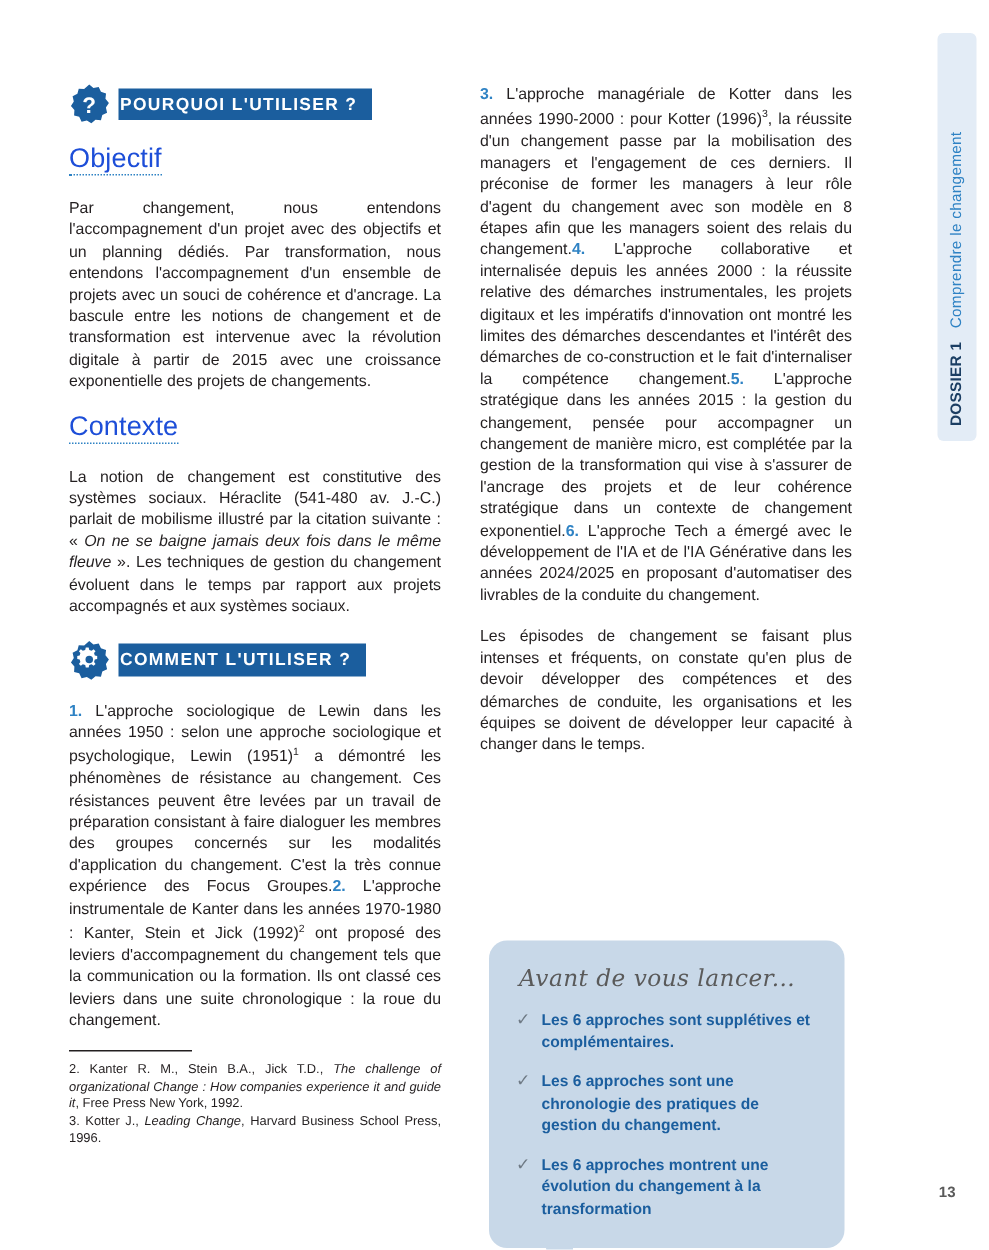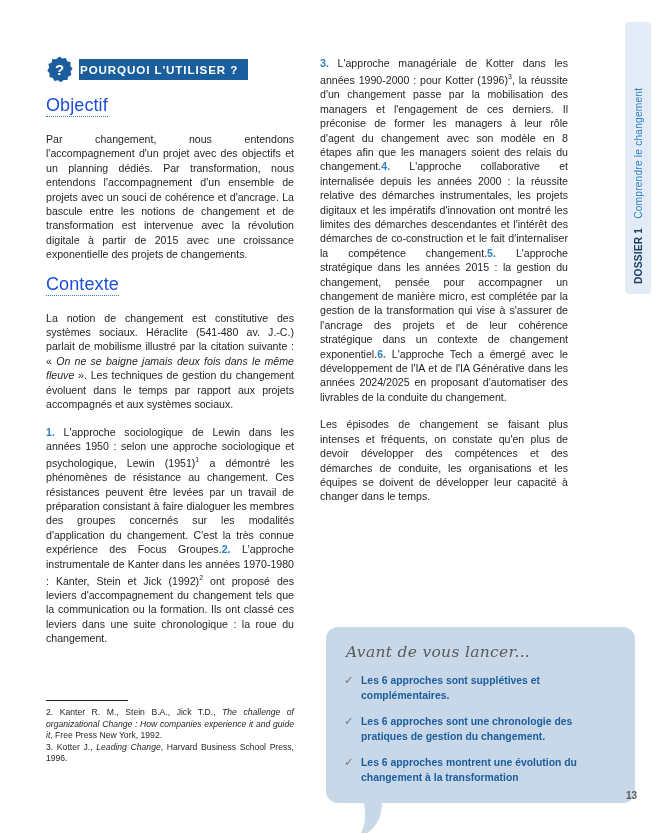--- a/index.html
+++ b/index.html
@@ -134,21 +134,21 @@
     line-height: 11.6px;
     text-align: justify;
     color: #231f20;
   }
 
   
   .bubble-wrap {
     position: absolute;
     left: 326px;
     top: 627px;
-    width: 309px;
+    width: 237px;
   }
   .bubble {
     background: #c8d8e8;
     border-radius: 12px;
     padding: 16px 18px 18px 18px;
     position: relative;
   }
   .bubble-title {
     font-family: "DejaVu Serif", serif;
     font-style: italic;
@@ -226,20 +226,32 @@
     <div class="sub-wrap">
       <h3 class="sub">Objectif</h3>
     </div>
     <p class="body">Par changement, nous entendons l'accompagnement d'un projet avec des objectifs et un planning dédiés. Par transformation, nous entendons l'accompagnement d'un ensemble de projets avec un souci de cohérence et d'ancrage. La bascule entre les notions de changement et de transformation est intervenue avec la révolution digitale à partir de 2015 avec une croissance exponentielle des projets de changements.</p>
 
     <div class="sub-wrap">
       <h3 class="sub">Contexte</h3>
     </div>
     <p class="body"><span>La notion de changement est constitutive des systèmes sociaux. Héraclite (541-480 av. J.-C.) parlait de mobilisme illustré par la citation suivante : « </span><span class="ital">On ne se baigne jamais deux fois dans le même fleuve</span><span> ». Les techniques de gestion du changement évoluent dans le temps par rapport aux projets accompagnés et aux systèmes sociaux.</span></p>
 
+    <div class="banner-row" style="margin-top:15px;">
+      <div class="badge">
+        <svg width="27" height="27" viewBox="0 0 27 27">
+          <path fill="#1b5e9e" d="M13.5 0.4 L16.3 2.6 L19.8 2.0 L21.3 5.2 L24.7 6.3 L24.3 9.9 L26.6 12.6 L24.6 15.6 L25.4 19.1 L22.2 20.7 L21.3 24.1 L17.7 23.9 L14.9 26.2 L11.9 24.3 L8.4 25.1 L6.8 21.9 L3.4 21.0 L3.6 17.4 L1.3 14.6 L3.2 11.6 L2.4 8.1 L5.6 6.5 L6.5 3.1 L10.1 3.3 Z"></path>
+          <g fill="#ffffff">
+            <path d="M13.5 6.3 l1.6 0.5 l1.3 -1.0 l1.3 1.3 l-1.0 1.3 l0.5 1.6 l1.6 0.4 v1.9 l-1.6 0.4 l-0.5 1.6 l1.0 1.3 l-1.3 1.3 l-1.3 -1.0 l-1.6 0.5 l-0.4 1.6 h-1.9 l-0.4 -1.6 l-1.6 -0.5 l-1.3 1.0 l-1.3 -1.3 l1.0 -1.3 l-0.5 -1.6 l-1.6 -0.4 v-1.9 l1.6 -0.4 l0.5 -1.6 l-1.0 -1.3 l1.3 -1.3 l1.3 1.0 l1.6 -0.5 l0.4 -1.6 h1.9 Z"></path>
+          </g>
+          <circle cx="13.5" cy="12.6" r="2.5" fill="#1b5e9e"></circle>
+        </svg>
+      </div>
+      <div class="banner">COMMENT L'UTILISER ?</div>
+    </div>
 
 
     <p class="body"><span class="num">1.</span><span> L'approche sociologique de Lewin dans les années 1950 : selon une approche sociologique et psychologique, Lewin (1951)</span><sup>1</sup><span> a démontré les phénomènes de résistance au changement. Ces résistances peuvent être levées par un travail de préparation consistant à faire dialoguer les membres des groupes concernés sur les modalités d'application du changement. C'est la très connue expérience des Focus Groupes.</span><span class="num">2.</span><span> L'approche instrumentale de Kanter dans les années 1970-1980 : Kanter, Stein et Jick (1992)</span><sup>2</sup><span> ont proposé des leviers d'accompagnement du changement tels que la communication ou la formation. Ils ont classé ces leviers dans une suite chronologique : la roue du changement.</span></p>
 
   </div>
 
   <div class="col col-right">
 
     <p class="body"><span class="num">3.</span><span> L'approche managériale de Kotter dans les années 1990-2000 : pour Kotter (1996)</span><sup>3</sup><span>, la réussite d'un changement passe par la mobilisation des managers et l'engagement de ces derniers. Il préconise de former les managers à leur rôle d'agent du changement avec son modèle en 8 étapes afin que les managers soient des relais du changement.</span><span class="num">4.</span><span> L'approche collaborative et internalisée depuis les années 2000 : la réussite relative des démarches instrumentales, les projets digitaux et les impératifs d'innovation ont montré les limites des démarches descendantes et l'intérêt des démarches de co-construction et le fait d'internaliser la compétence changement.</span><span class="num">5.</span><span> L'approche stratégique dans les années 2015 : la gestion du changement, pensée pour accompagner un changement de manière micro, est complétée par la gestion de la transformation qui vise à s'assurer de l'ancrage des projets et de leur cohérence stratégique dans un contexte de changement exponentiel.</span><span class="num">6.</span><span> L'approche Tech a émergé avec le développement de l'IA et de l'IA Générative dans les années 2024/2025 en proposant d'automatiser des livrables de la conduite du changement.</span></p>
 

